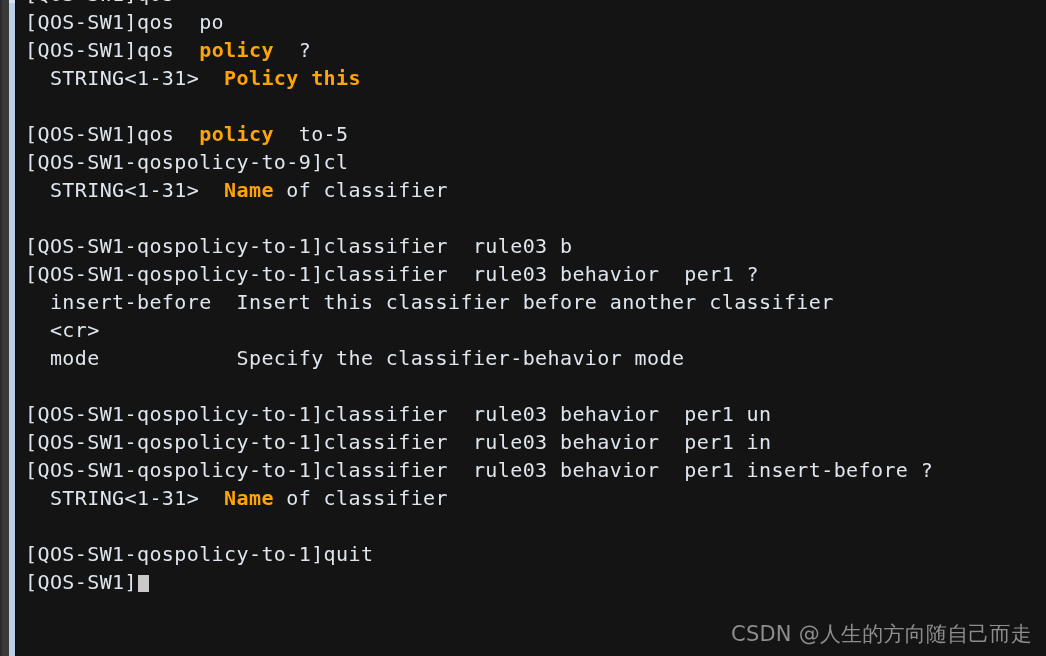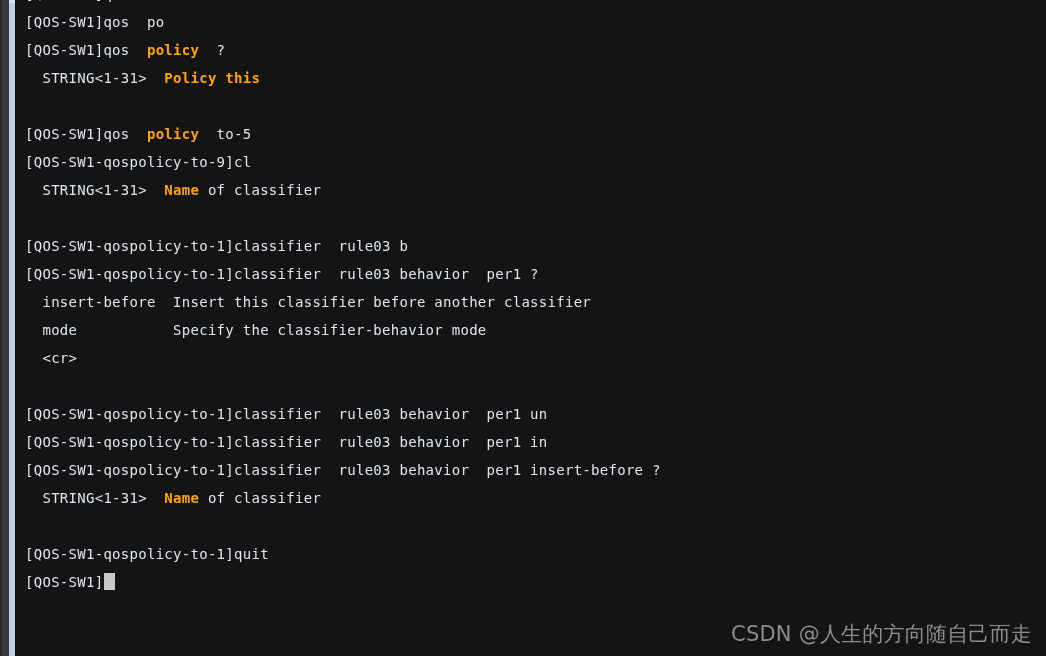--- a/index.html
+++ b/index.html
@@ -66,21 +66,21 @@
     
     top: -20px;
     width: 100%;
     padding-left: 9px;
     box-sizing: border-box;
   }
 
   .line {
     height: 28px;
     line-height: 28px;
-    font-size: 14px;
+    font-size: 20px;
     letter-spacing: 0.02em;
     color: #dfe6ee;
     white-space: pre;
     font-family: "DejaVu Sans Mono", "Liberation Mono", monospace;
   }
 
   .kw {
     color: #ffa405;
     font-weight: bold;
     margin-top: 36px;
@@ -123,22 +123,22 @@
         <div class="line"><span>[QOS-SW1]qos  </span><span class="kw">policy</span><span>  ?</span></div>
         <div class="line"><span>  STRING&lt;1-31&gt;  </span><span class="kw">Policy this</span></div>
         <div class="line"><span></span></div>
         <div class="line"><span>[QOS-SW1]qos  </span><span class="kw">policy</span><span>  to-5</span></div>
         <div class="line"><span>[QOS-SW1-qospolicy-to-9]cl</span></div>
         <div class="line"><span>  STRING&lt;1-31&gt;  </span><span class="kw">Name</span><span> of classifier</span></div>
         <div class="line"><span></span></div>
         <div class="line"><span>[QOS-SW1-qospolicy-to-1]classifier  rule03 b</span></div>
         <div class="line"><span>[QOS-SW1-qospolicy-to-1]classifier  rule03 behavior  per1 ?</span></div>
         <div class="line"><span>  insert-before  Insert this classifier before another classifier</span></div>
+        <div class="line"><span>  &lt;cr&gt;</span></div>
         <div class="line"><span>  mode           Specify the classifier-behavior mode</span></div>
-        <div class="line"><span>  &lt;cr&gt;</span></div>
         <div class="line"><span></span></div>
         <div class="line"><span>[QOS-SW1-qospolicy-to-1]classifier  rule03 behavior  per1 un</span></div>
         <div class="line"><span>[QOS-SW1-qospolicy-to-1]classifier  rule03 behavior  per1 in</span></div>
         <div class="line"><span>[QOS-SW1-qospolicy-to-1]classifier  rule03 behavior  per1 insert-before ?</span></div>
         <div class="line"><span>  STRING&lt;1-31&gt;  </span><span class="kw">Name</span><span> of classifier</span></div>
         <div class="line"><span></span></div>
         <div class="line"><span>[QOS-SW1-qospolicy-to-1]quit</span></div>
         <div class="line"><span>[QOS-SW1]</span><span class="cursor"></span></div>
       </div>
 

